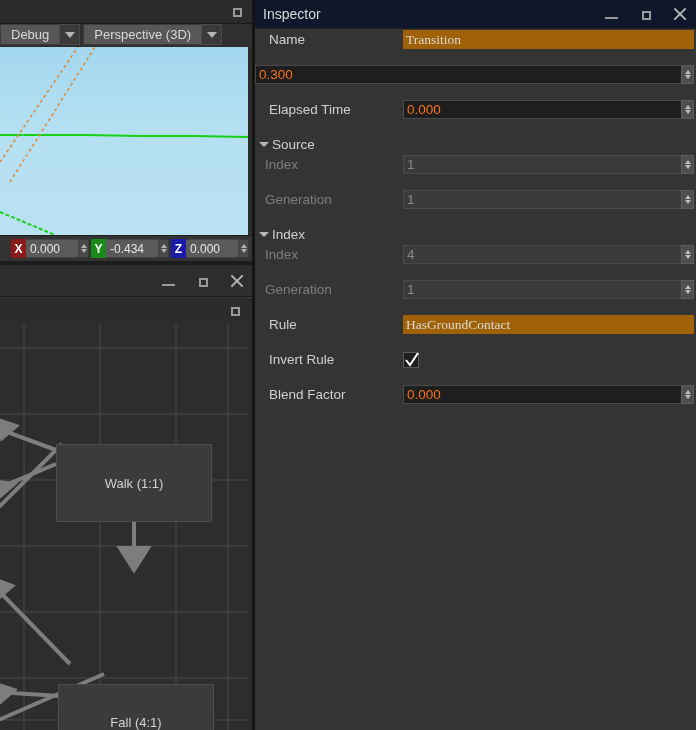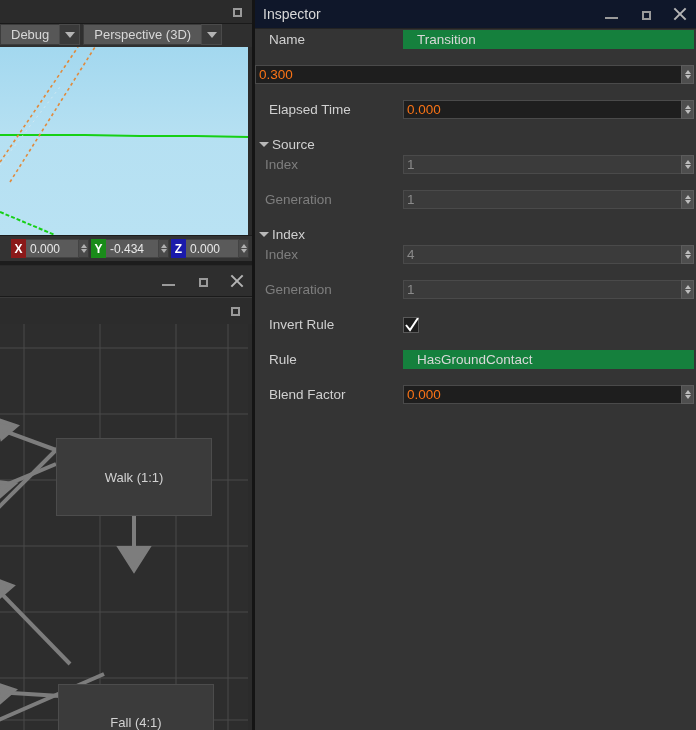--- a/index.html
+++ b/index.html
@@ -346,26 +346,27 @@
   .prop-value {
     flex: 1;
     display: flex;
     align-items: stretch;
     height: 19px;
     margin-right: 2px;
   }
 
   .field-plain {
     flex: 1;
-    background: #15803d;
+    background: #a16207;
     color: #d8d8d8;
     font-size: 13.5px;
     display: flex;
     align-items: center;
-    padding-left: 14px;
+    padding-left: 3px;
+    font-family: Liberation Serif, serif;
   }
   .field-num {
     flex: 1;
     background: #1e1e1e;
     color: #f97316;
     font-size: 13.5px;
     display: flex;
     align-items: center;
     padding-left: 3px;
     border: 1px solid #4a4a4a;
@@ -558,21 +559,21 @@
             <line x1="-6" y1="262" x2="70" y2="340"></line>
             <line x1="-6" y1="368" x2="60" y2="372"></line>
             <line x1="-6" y1="398" x2="104" y2="350"></line>
             <polygon points="-2,96 16,102 2,114"></polygon>
             <polygon points="-2,158 14,160 0,172"></polygon>
             <polygon points="-4,256 12,262 -2,274"></polygon>
             <polygon points="-4,360 14,366 0,378"></polygon>
           </g>
         </svg>
 
-        <div class="node" style="left:56px; top:114px; width:154px; height:76px;">
+        <div class="node" style="left:56px; top:120px; width:154px; height:76px;">
           <span>Walk (1:1)</span>
         </div>
         <div class="node" style="left:58px; top:360px; width:154px; height:74px;">
           <span>Fall (4:1)</span>
         </div>
       </div>
       <div class="graph-rightgutter"></div>
     </div>
 
     <div class="col-divider"></div>
@@ -669,44 +670,44 @@
       </div>
 
       <div class="prop-row">
         <div class="prop-label child">Generation</div>
         <div class="prop-value">
           <div class="field-num disabled">1</div>
           <div class="spin">
             <i class="up"></i>
             <i class="dn"></i>
           </div>
+        </div>
+      </div>
+
+      <div class="prop-row">
+        <div class="prop-label">Rule</div>
+        <div class="prop-value">
+          <div class="field-plain">HasGroundContact</div>
         </div>
       </div>
 
       <div class="prop-row">
         <div class="prop-label">Invert Rule</div>
         <div class="prop-value">
           <div class="cb-wrap">
             <span class="checkbox">
               <svg width="14" height="15" viewBox="0 0 14 15">
                 <polyline points="1,7 5,12 13,0" fill="none" stroke="#ffffff" stroke-width="2"></polyline>
               </svg>
             </span>
           </div>
         </div>
       </div>
 
       <div class="prop-row">
-        <div class="prop-label">Rule</div>
-        <div class="prop-value">
-          <div class="field-plain">HasGroundContact</div>
-        </div>
-      </div>
-
-      <div class="prop-row">
         <div class="prop-label">Blend Factor</div>
         <div class="prop-value">
           <div class="field-num">0.000</div>
           <div class="spin">
             <i class="up"></i>
             <i class="dn"></i>
           </div>
         </div>
       </div>
 

